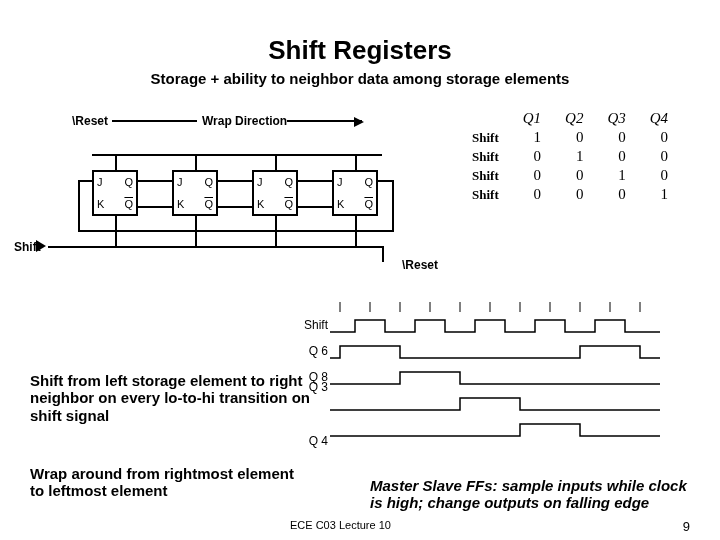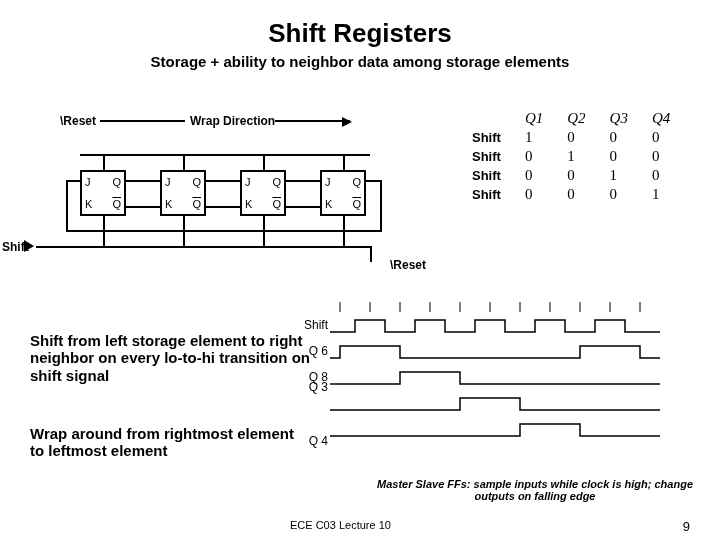--- a/index.html
+++ b/index.html
@@ -9,31 +9,31 @@
     height: 540px;
     font-family: Arial, Helvetica, sans-serif;
     background: #fff;
     position: relative;
     overflow: hidden;
   }
   .title {
     text-align: center;
     font-size: 26px;
     font-weight: bold;
-    margin-top: 18px;
+    margin-top: 35px;
   }
   .subtitle {
     text-align: center;
     font-size: 15px;
     font-weight: bold;
     margin-top: 4px;
   }
   .circuit-area {
     position: absolute;
-    left: 60px;
+    left: 72px;
     top: 110px;
     width: 350px;
     height: 170px;
   }
   .reset-lbl {
     position: absolute;
     left: 0px;
     top: 4px;
     font-size: 12px;
     font-weight: bold;
@@ -105,30 +105,32 @@
   
   .state-tbl {
     position:absolute;
     left:460px; top:110px;
     font-family: "Times New Roman", serif;
     font-size:15px;
   }
   .state-tbl table { border-collapse: collapse; }
   .state-tbl th, .state-tbl td {
     padding: 0 12px 2px 12px;
-    text-align:left;
+    text-align:right;
+    font-family:Liberation Serif, serif;
   }
   .state-tbl th { font-style: italic; font-weight: normal; }
   .rowlbl { font-family: Arial; font-weight: bold; font-style: normal; font-size:13px; padding-right:6px;}
   
   .para {
     position:absolute;
     font-weight:bold;
     font-size:15px;
     line-height:1.15;
+    margin-top:40px;
   }
   .para1 { left:30px; top:332px; width:280px; }
   .para2 { left:30px; top:425px; width:280px; }
   
   .timing {
     position:absolute;
     left:330px; top:300px;
     width:350px; height:170px;
     font-size:12px;
   }
@@ -140,22 +142,22 @@
     font-size:12px;
   }
   .timing svg { position:absolute; left:0; top:0; }
   
   .footer-note {
     position:absolute;
     left:370px; top:478px;
     width:330px;
     font-weight:bold;
     font-style:italic;
-    font-size:11px;
-    text-align:center;
+    font-size:15px;
+    text-align:left;
     line-height:1.1;
   }
   .footer-left {
     position:absolute;
     left:290px; top:519px;
     font-size:11px;
   }
   .footer-right {
     position:absolute;
     right:30px; top:519px;

